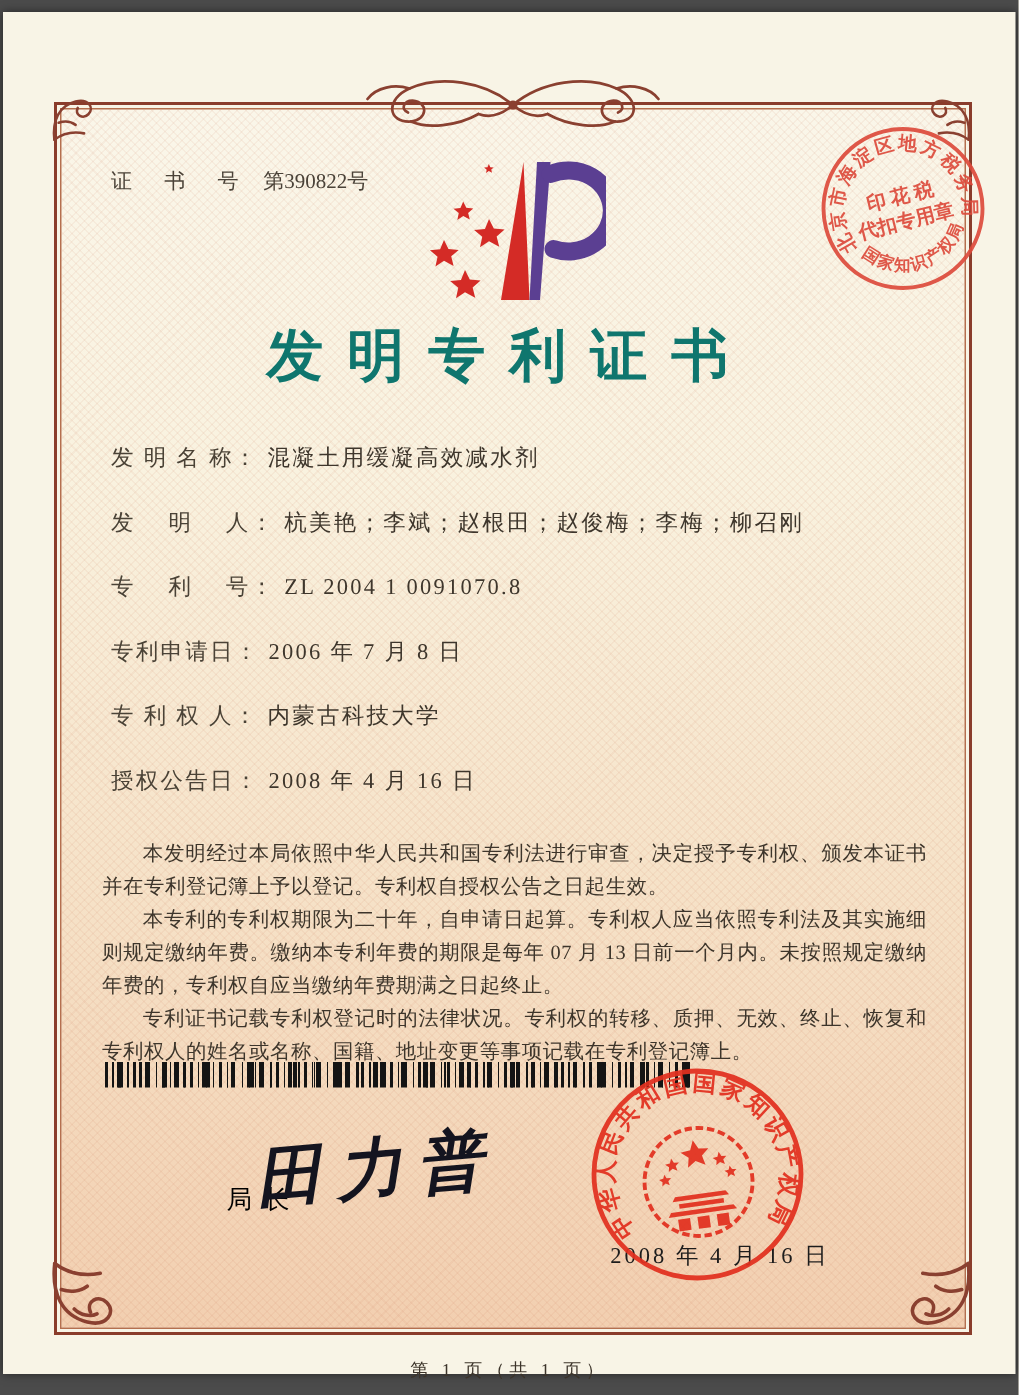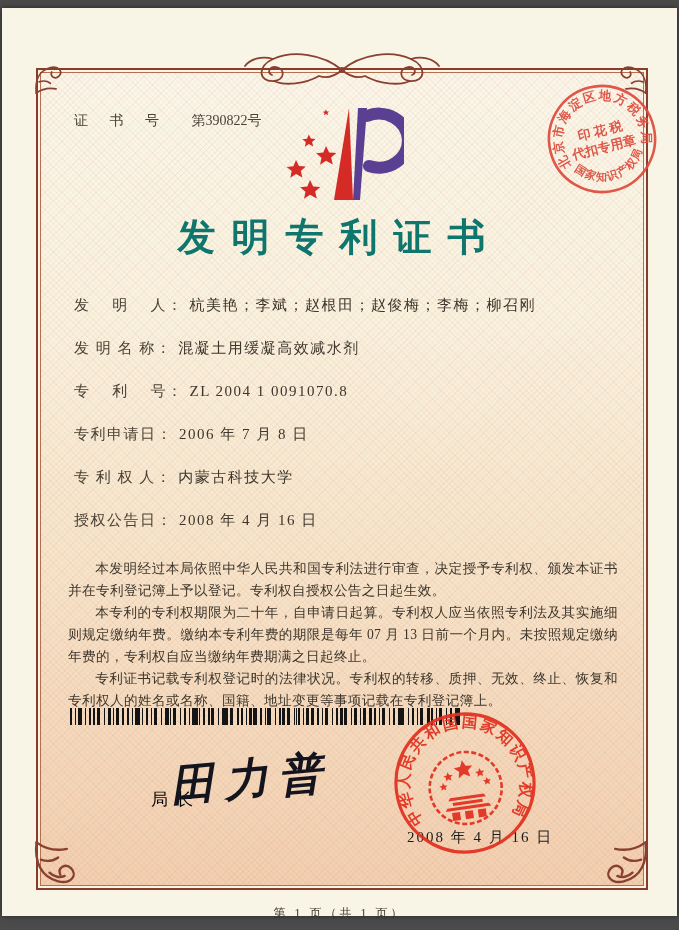--- a/index.html
+++ b/index.html
@@ -19,21 +19,21 @@
   }
   .frame-inner{
     position:absolute;left:2px;top:2px;right:2px;bottom:2px;
     border:1px solid #b56f4e;
     background:
       repeating-linear-gradient(45deg, rgba(198,108,78,0.07) 0 1px, transparent 1px 4px),
       repeating-linear-gradient(-45deg, rgba(198,108,78,0.07) 0 1px, transparent 1px 4px),
       linear-gradient(180deg,#faf6e9 0%,#f9f2df 30%,#f6e3c9 62%,#f2cfb0 100%);
   }
   .certno{position:absolute;left:72px;top:104px;font-size:14px;color:#4a4238;z-index:3;}
-  .certno .lbl{letter-spacing:9px;margin-right:20px;}
+  .certno .lbl{letter-spacing:9px;margin-right:4px;}
   .title{
     position:absolute;left:0;top:204px;width:100%;text-align:center;
     font-size:38px;font-weight:700;color:#0f766e;letter-spacing:16px;z-index:3;
   }
   .fields{position:absolute;left:72px;top:288px;z-index:3;}
   .field{margin-bottom:24px;font-size:15px;color:#3e362c;letter-spacing:1.5px;white-space:nowrap;}
   .field .flabel{color:#4a4236;}
   .field .fvalue{margin-left:6px;}
   .body-text{
     position:absolute;left:66px;top:550px;width:550px;z-index:3;
@@ -144,24 +144,24 @@
       <textPath href="#taxBot" startOffset="3">国家知识产权局</textPath>
     </text>
     <text x="57" y="53" text-anchor="middle" fill="#dd4b3c" font-size="13" font-weight="bold">印 花 税</text>
     <text x="57" y="70" text-anchor="middle" fill="#dd4b3c" font-size="13" font-weight="bold">代扣专用章</text>
   </svg>
 
   <div class="title">发明专利证书</div>
 
   <div class="fields">
     <div class="field">
+      <span class="flabel">发 明 名 称：</span><span class="fvalue">混凝土用缓凝高效减水剂</span>
+    </div>
+    <div class="field">
       <span class="flabel">发　 明　 人：</span><span class="fvalue">杭美艳；李斌；赵根田；赵俊梅；李梅；柳召刚</span>
-    </div>
-    <div class="field">
-      <span class="flabel">发 明 名 称：</span><span class="fvalue">混凝土用缓凝高效减水剂</span>
     </div>
     <div class="field">
       <span class="flabel">专　 利　 号：</span><span class="fvalue">ZL 2004 1 0091070.8</span>
     </div>
     <div class="field">
       <span class="flabel">专利申请日：</span><span class="fvalue">2006 年 7 月 8 日</span>
     </div>
     <div class="field">
       <span class="flabel">专 利 权 人：</span><span class="fvalue">内蒙古科技大学</span>
     </div>

